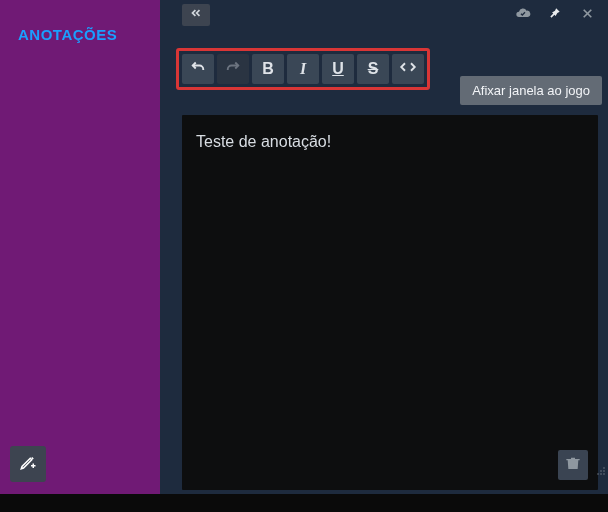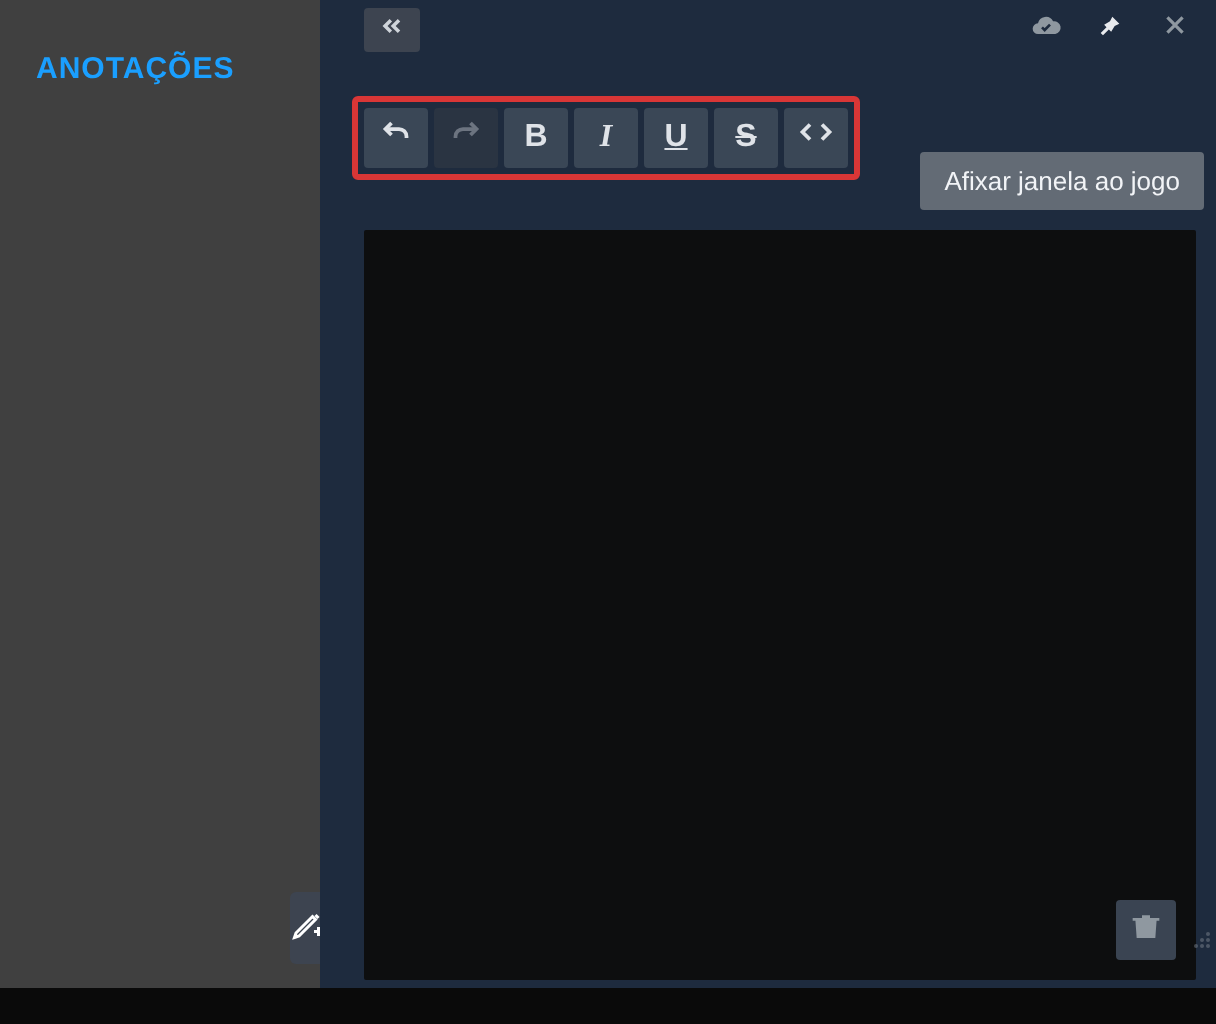--- a/index.html
+++ b/index.html
@@ -11,23 +11,23 @@
     overflow: hidden;
     position: relative;
   }
   .app {
     display: flex;
     width: 100%;
     height: 494px;
   }
   .sidebar {
     width: 160px;
-    background: #404040;
-    display: flex;
-    flex-direction: row;
+    background: #701a75;
+    display: flex;
+    flex-direction: column;
     flex-shrink: 0;
   }
   .sidebar-header {
     color: #1a9fff;
     font-size: 15px;
     font-weight: bold;
     padding: 26px 18px 16px 18px;
     letter-spacing: 0.5px;
   }
   .note-item {
@@ -268,20 +268,21 @@
               <path d="M8 7l-5 5 5 5M16 7l5 5-5 5"></path>
             </svg>
           </span>
         </button>
       </div>
       <button class="pin-btn">Afixar janela ao jogo</button>
     </div>
 
     <div class="editor-wrap">
       <div class="editor">
+        <span>Teste de anotação!</span>
         <div class="trash">
           <span>
             <svg width="16" height="16" viewBox="0 0 24 24" fill="#8f98a0">
               <path d="M4 7h16l-1 14H5L4 7zm5-3h6v2H9V4zM2 6h20v2H2z"></path>
             </svg>
           </span>
         </div>
       </div>
     </div>
 

